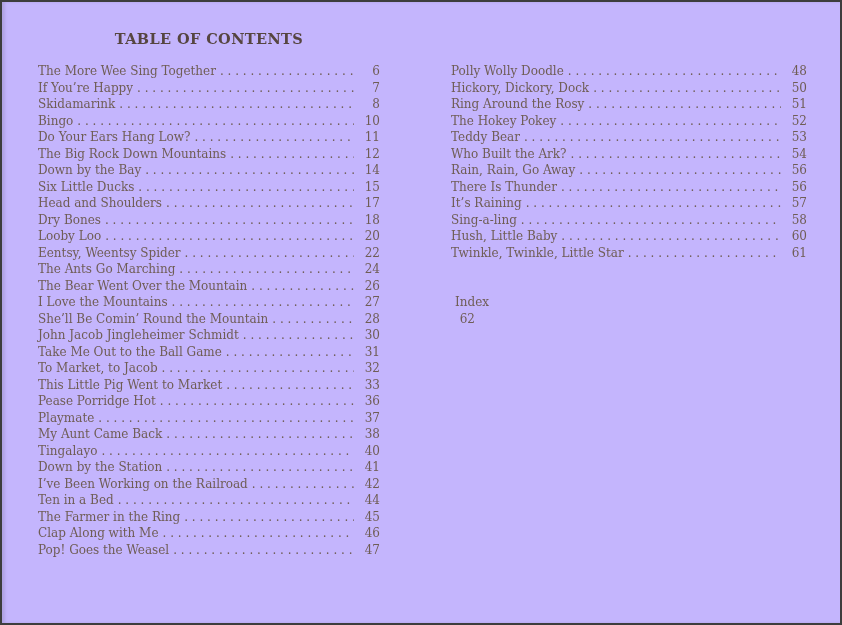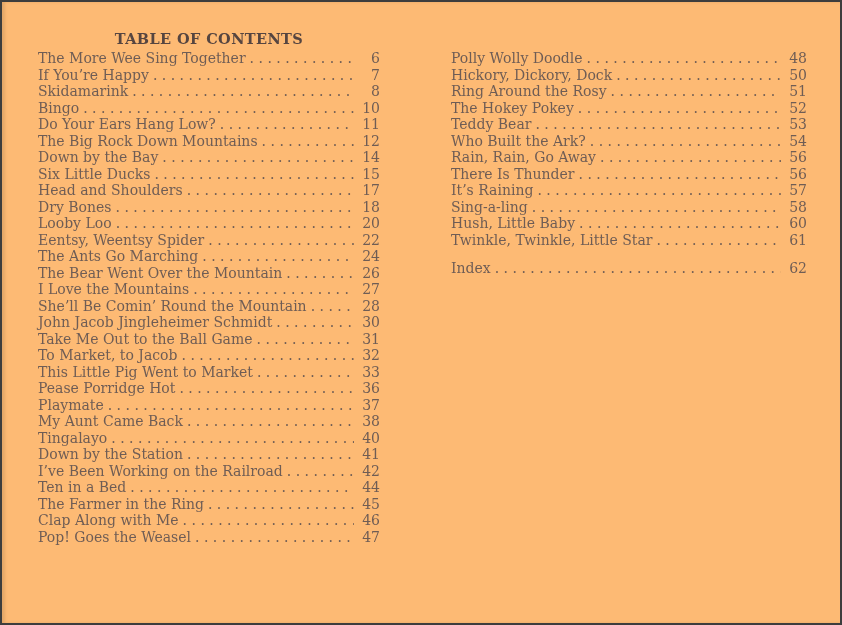--- a/index.html
+++ b/index.html
@@ -26,22 +26,22 @@
     width: 342px;
     margin: 0;
     text-align: center;
     font-size: 14.5px;
     font-weight: bold;
     letter-spacing: 0.4px;
     color: #564540;
   }
   .toc-col {
     position: absolute;
-    top: 48px;
-    font-size: 14px;
+    top: 61px;
+    font-size: 12px;
   }
   .toc-col-left  { left: 36px;  width: 342px; }
   .toc-col-right { left: 449px; width: 356px; }
   .toc-entry {
     display: flex;
     align-items: baseline;
     height: 16.5px;
     line-height: 16.5px;
   }
   .toc-entry .song-title {
@@ -56,27 +56,28 @@
   }
   .toc-entry .dot-leader::after {
     content: ". . . . . . . . . . . . . . . . . . . . . . . . . . . . . . . . . . . . . . . . . . . . . . . . . . . .";
   }
   .toc-entry .page-num {
     flex: none;
     width: 20px;
     text-align: right;
   }
   .toc-entry.index-row {
-    margin-top: 12px;
+    margin-top: 33px;
+    flex-direction: column;
   }
 </style>
 </head>
 <body>
 
-<div class="scan-page" style="color: rgb(111, 93, 85); background: #fdba74; border-color: rgb(61, 61, 61);">
+<div class="scan-page" style="color: rgb(111, 93, 85); background: #c4b5fd; border-color: rgb(61, 61, 61);">
   <h1 class="toc-title" style="color: rgb(86, 69, 64);">TABLE OF CONTENTS</h1>
 
   <div class="toc-col toc-col-left" id="col-left">
       <div class="toc-entry">
         <span class="song-title">The More Wee Sing Together</span>
         <span class="dot-leader"></span>
         <span class="page-num">6</span>
       </div>
       <div class="toc-entry">
         <span class="song-title">If You’re Happy</span>

